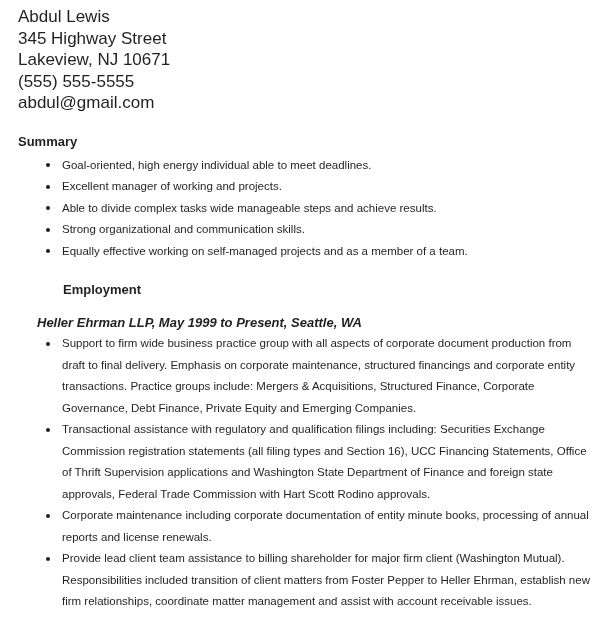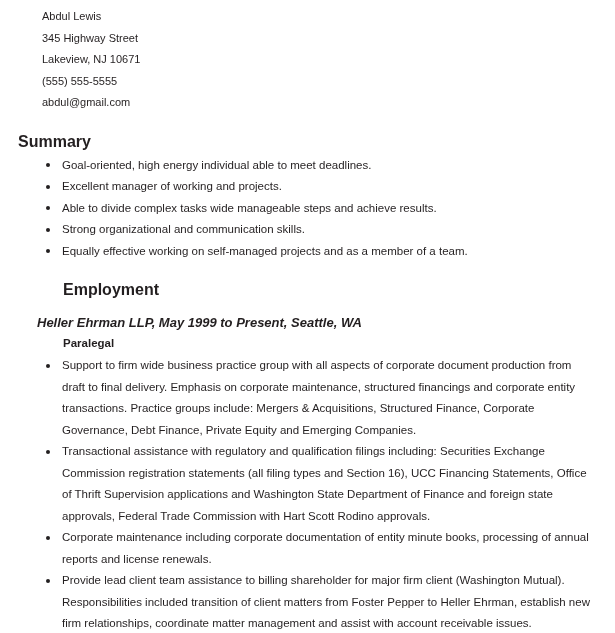--- a/index.html
+++ b/index.html
@@ -17,27 +17,26 @@
   .page {
     box-sizing: border-box;
     width: 615px;
     height: 633px;
     padding: 6px 18px 0 18px;
   }
   .contact {
     margin-top: 0;
   }
   .contact-line {
-    font-size: 11px;
+    font-size: 17px;
     line-height: 21.5px;
     color: #231f20;
-    margin-left: 24px;
   }
   .section-title {
-    font-size: 16px;
+    font-size: 13px;
     font-weight: bold;
     line-height: 18px;
     margin-top: 19px;
     margin-bottom: 4px;
     color: #231f20;
   }
   .section-title.indented {
     margin-left: 45px;
     margin-bottom: 6px;
   }
@@ -106,21 +105,20 @@
     <li>Able to divide complex tasks wide manageable steps and achieve results.</li>
     <li>Strong organizational and communication skills.</li>
     <li>Equally effective working on self-managed projects and as a member of a team.</li>
   </ul>
 
   <div class="section-title indented">Employment</div>
 
   <div class="spacer-sm"></div>
 
   <div class="job-header">Heller Ehrman LLP, May 1999 to Present, Seattle, WA</div>
-  <div class="job-title">Paralegal</div>
 
   <ul class="bullets tight">
     <li>Support to firm wide business practice group with all aspects of corporate document production from draft to final delivery. Emphasis on corporate maintenance, structured financings and corporate entity transactions. Practice groups include: Mergers &amp; Acquisitions, Structured Finance, Corporate Governance, Debt Finance, Private Equity and Emerging Companies.</li>
     <li>Transactional assistance with regulatory and qualification filings including: Securities Exchange Commission registration statements (all filing types and Section 16), UCC Financing Statements, Office of Thrift Supervision applications and Washington State Department of Finance and foreign state approvals, Federal Trade Commission with Hart Scott Rodino approvals.</li>
     <li>Corporate maintenance including corporate documentation of entity minute books, processing of annual reports and license renewals.</li>
     <li>Provide lead client team assistance to billing shareholder for major firm client (Washington Mutual). Responsibilities included transition of client matters from Foster Pepper to Heller Ehrman, establish new firm relationships, coordinate matter management and assist with account receivable issues.</li>
 
   </ul>
 
 </div>

